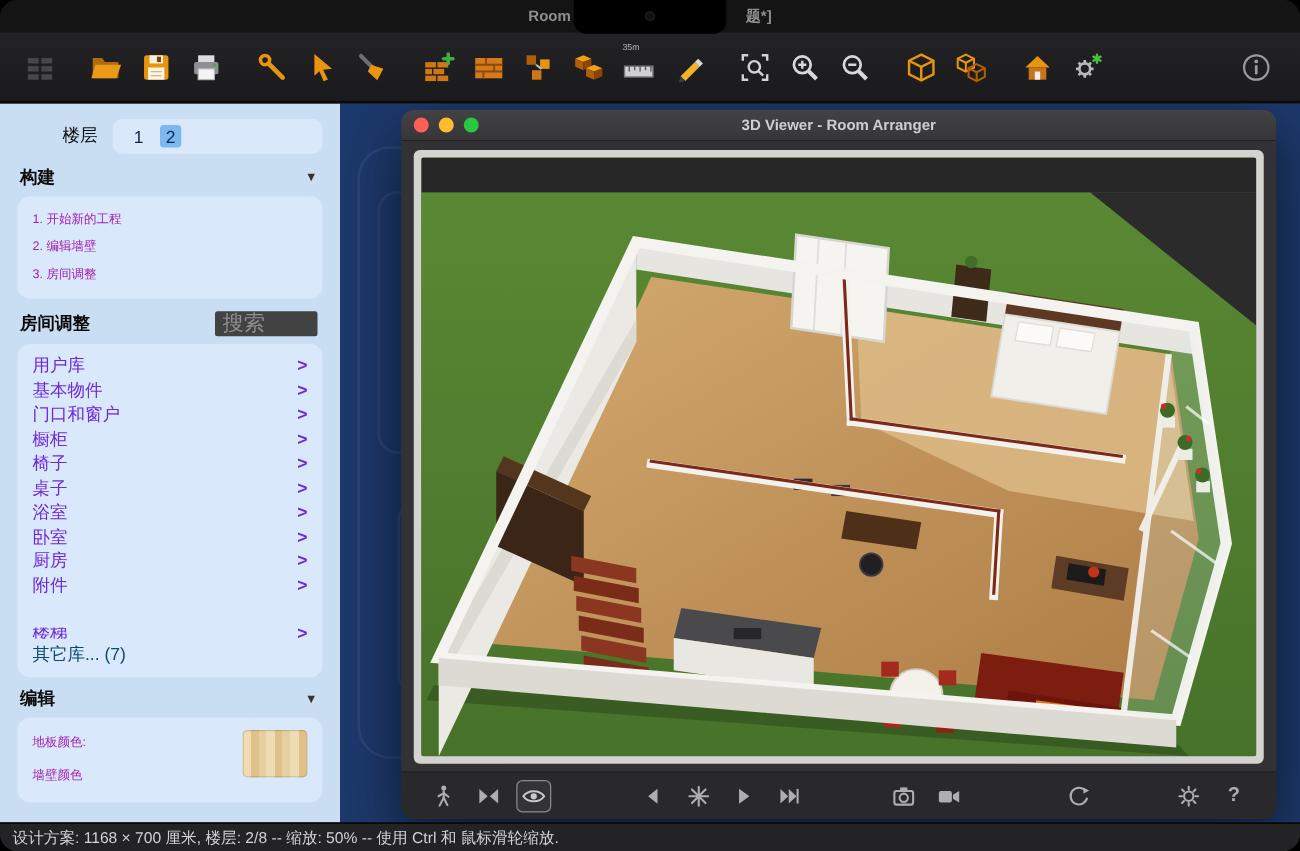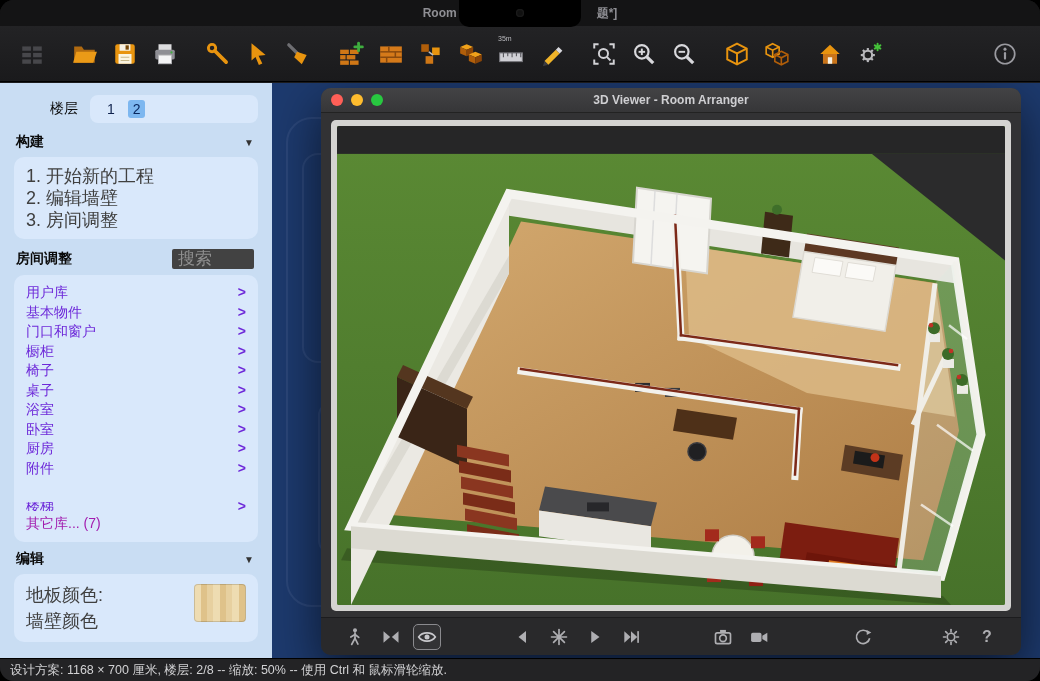--- a/index.html
+++ b/index.html
@@ -23,29 +23,29 @@
   
   #sidebar{position:absolute;left:0;top:83px;width:272px;bottom:23px;background:#c9ddf3;padding:10px 12px 0 12px;overflow:hidden;}
   .floor-row{display:flex;align-items:center;margin:2px 2px 10px 2px;}
   .floor-label{font-size:14px;font-weight:normal;color:#0b0b0b;margin-right:12px;margin-left:36px;}
   .floor-box{flex:1;background:#d9e8fb;border-radius:8px;padding:5px 12px;font-size:14px;color:#10224d;}
   .floor-num{display:inline-block;padding:1px 5px;margin-right:4px;border-radius:3px;cursor:pointer;}
   .floor-num.active{background:#7db7f0;color:#09275e;}
   .sec-head{display:flex;justify-content:space-between;align-items:center;font-size:14px;font-weight:bold;color:#0b0b0b;margin:8px 6px 6px 4px;}
   .caret{font-size:10px;color:#333;cursor:pointer;}
   .panel{background:#d9e8fb;border-radius:10px;padding:8px 12px;margin:0 2px;}
-  .blue-line{color:#404040;font-size:18px;font-weight:500;line-height:22px;cursor:pointer;white-space:nowrap;}
+  .blue-line{color:#a21caf;font-size:10px;font-weight:500;line-height:22px;cursor:pointer;white-space:nowrap;}
   .add-head{display:flex;justify-content:space-between;align-items:center;margin:10px 6px 6px 4px;}
   .add-title{font-size:14px;font-weight:bold;color:#0b0b0b;}
   #search{width:82px;height:20px;background:#424242;border:none;border-radius:2px;color:#ddd;font-size:17px;padding:0 6px;outline:none;}
   #search::placeholder{color:#8f8f8f;}
   .cat-row{display:flex;justify-content:space-between;align-items:center;color:#6d28d9;font-size:14px;font-weight:500;line-height:19.5px;cursor:pointer;white-space:nowrap;}
   .cat-row .chev{font-weight:bold;}
   .row-cut{height:9px;overflow:hidden;margin-top:24px;}
-  .more-row{color:#a21caf;font-size:14px;font-weight:500;line-height:21px;margin-top:2px;cursor:pointer;}
+  .more-row{color:#0c4a6e;font-size:14px;font-weight:500;line-height:21px;margin-top:2px;cursor:pointer;}
   .edit-panel{display:flex;align-items:flex-start;justify-content:space-between;}
   .edit-lines .blue-line{line-height:26px;}
   .swatch{width:52px;height:38px;border-radius:4px;margin-top:2px;cursor:pointer;
     background:repeating-linear-gradient(90deg,#eedcb2 0 7px,#dfc28a 7px 13px,#e7d0a0 13px 19px);
     box-shadow:inset 0 0 0 1px rgba(0,0,0,.15);}
 
   
   #canvas{position:absolute;left:272px;right:0;top:83px;bottom:23px;background:#1d3a6e;overflow:hidden;}
   .ghost{position:absolute;border:2px solid rgba(185,205,235,.09);border-radius:26px;}
   .g1{left:14px;top:34px;width:280px;height:490px;}

